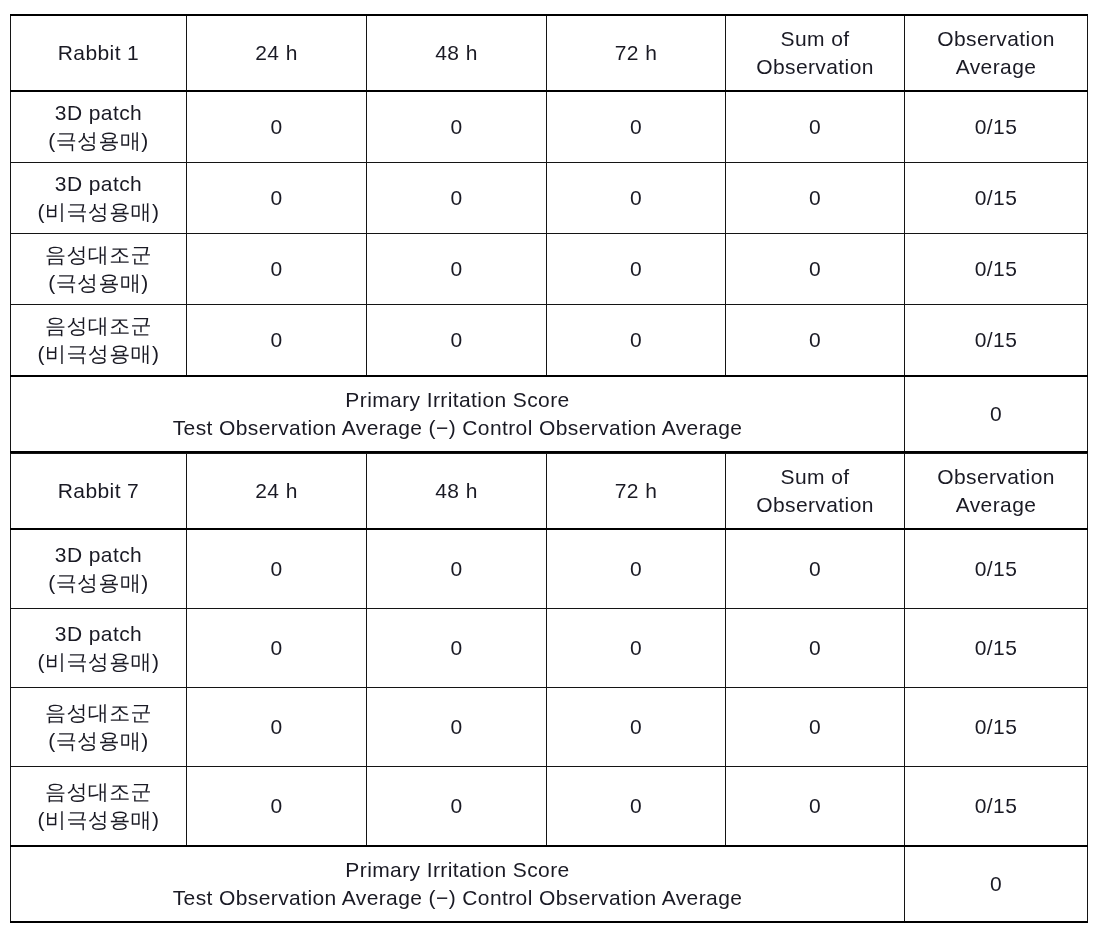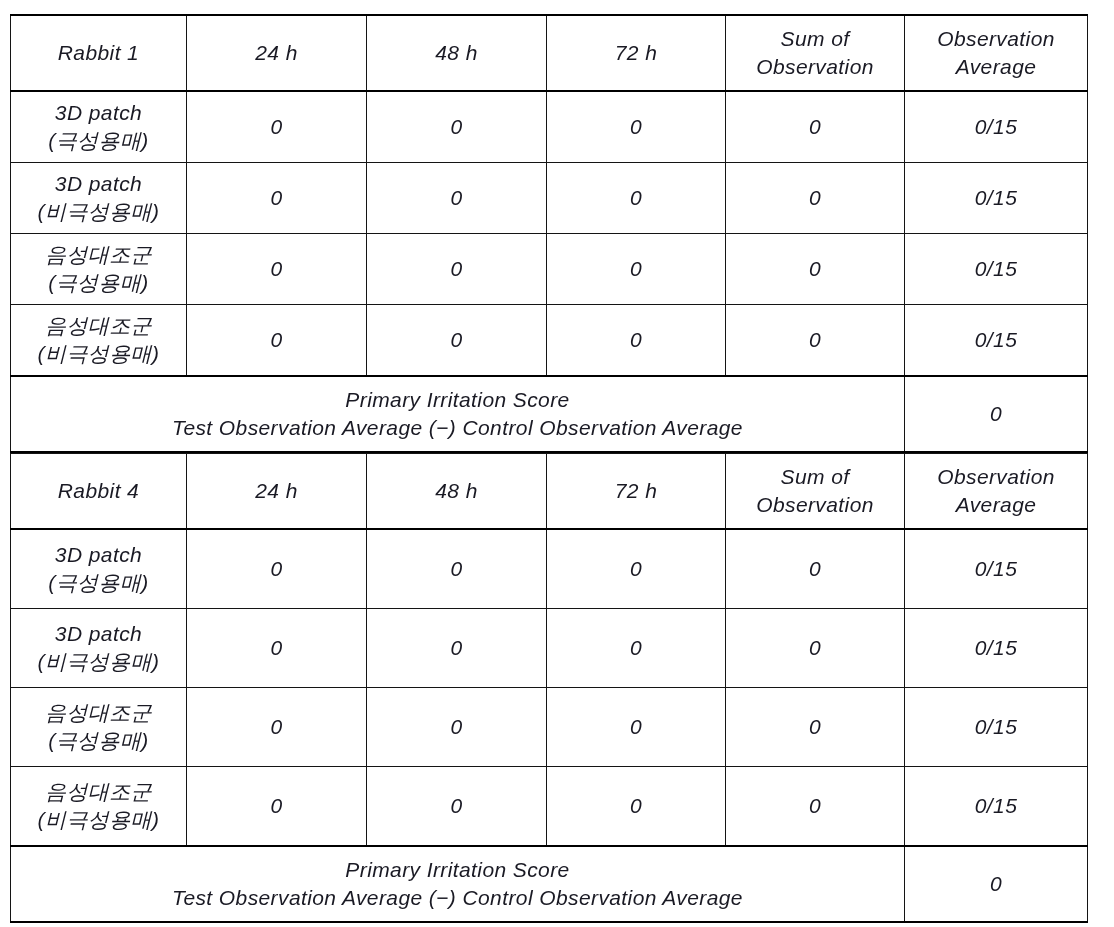--- a/index.html
+++ b/index.html
@@ -27,21 +27,20 @@
     left: 10px;
     top: 14px;
     width: 1077px;
   }
 
   table.irr {
     border-collapse: collapse;
     table-layout: fixed;
     width: 1077px;
     background: #7f1d1d;
-    font-style: italic;
   }
 
   table.irr td {
     border: 1px solid #141414;
     text-align: center;
     vertical-align: middle;
     font-size: 21px;
     line-height: 1.32;
     letter-spacing: 0.4px;
     padding: 2px 4px;
@@ -196,21 +195,21 @@
         <col class="c0">
           <col class="c1">
           <col class="c2">
         <col class="c3">
           <col class="c4">
           <col class="c5">
       </colgroup>
       <tbody>
         <tr class="h-head thick-bottom">
           <td class="hdr">
-            <span class="l1">Rabbit 4</span>
+            <span class="l1">Rabbit 7</span>
           </td>
           <td class="hdr">
             <span class="l1">24 h</span>
           </td>
           <td class="hdr">
             <span class="l1">48 h</span>
           </td>
           <td class="hdr">
             <span class="l1">72 h</span>
           </td>

